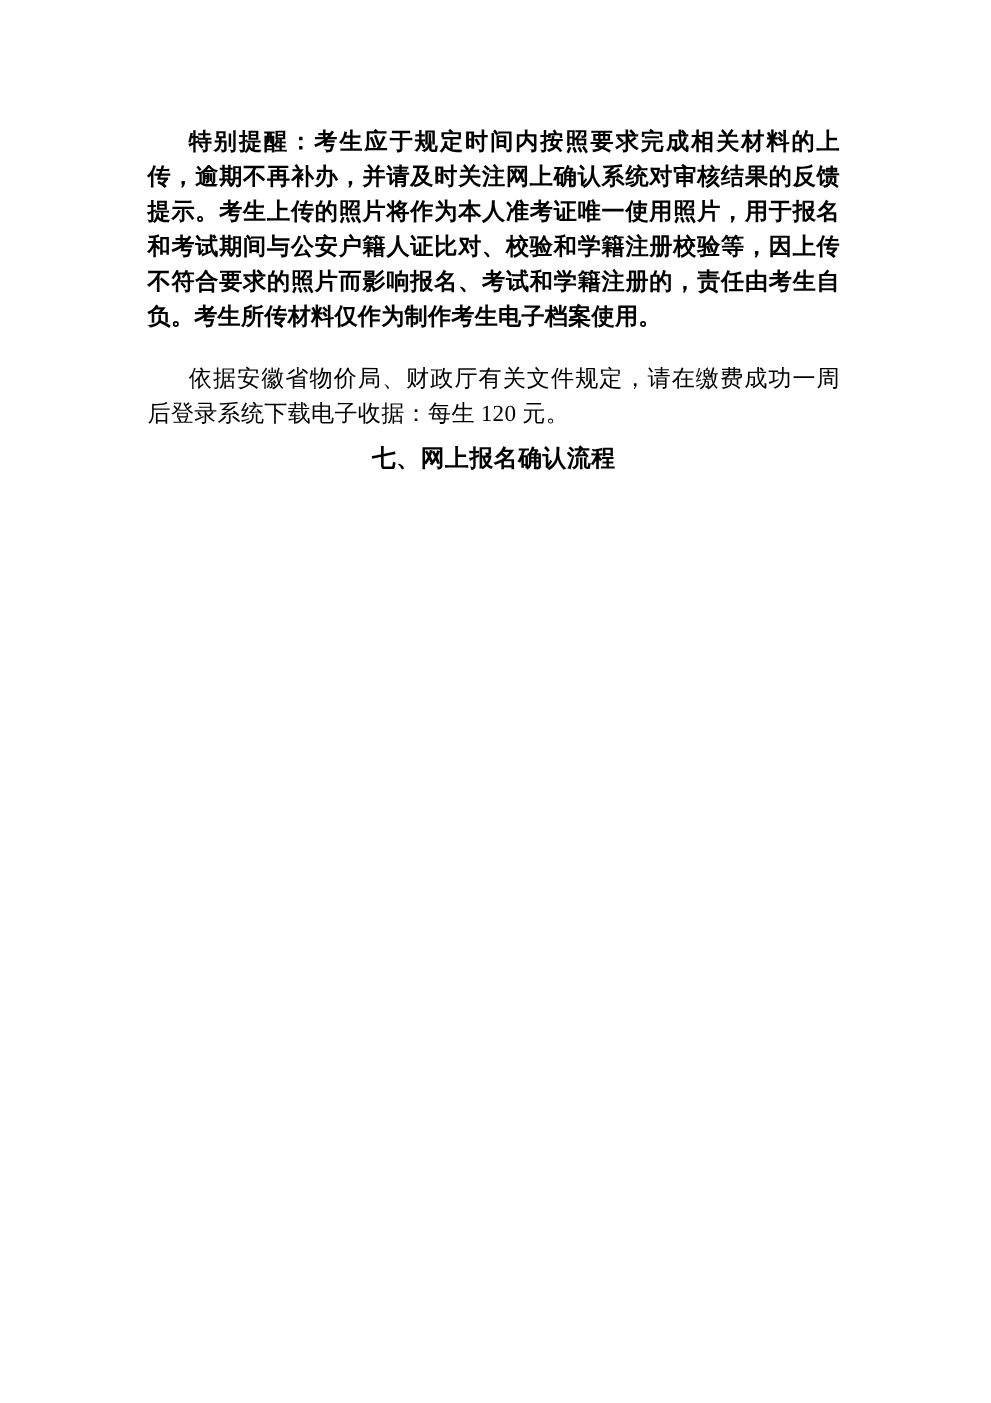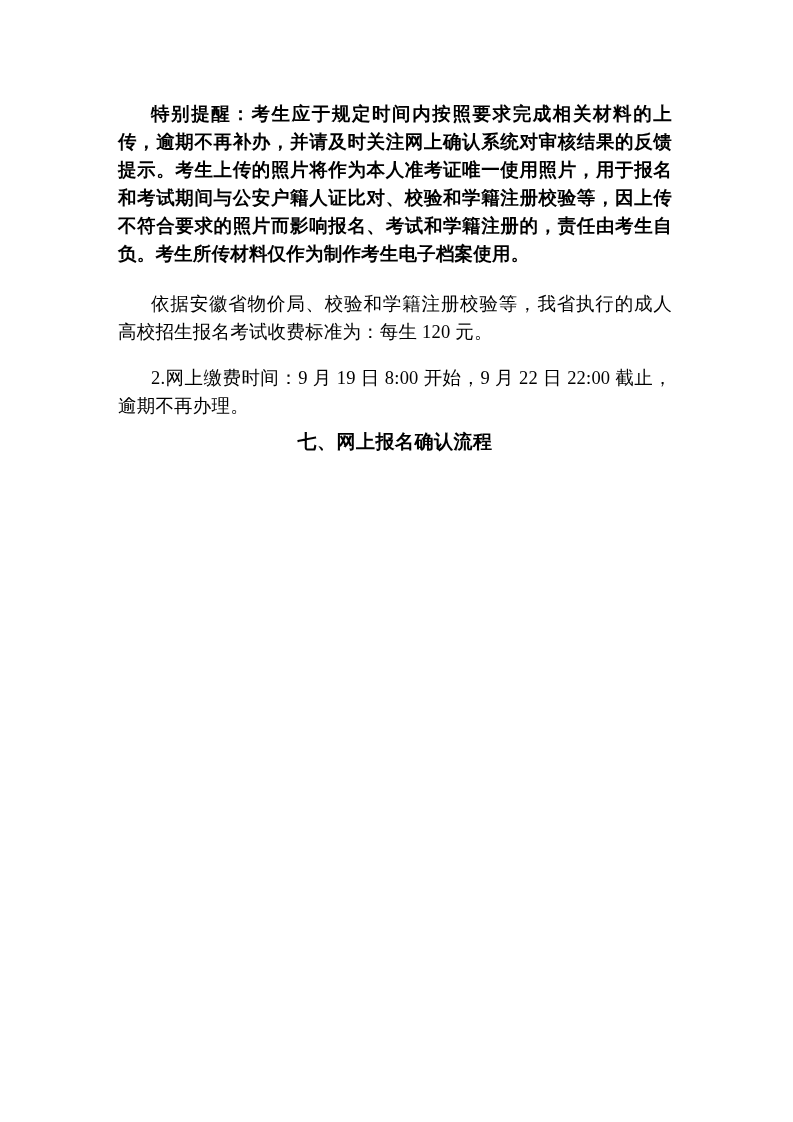--- a/index.html
+++ b/index.html
@@ -48,20 +48,19 @@
 </style>
 </head>
 <body>
 
 <div class="page">
 
   <p class="para bold">特别提醒：考生应于规定时间内按照要求完成相关材料的上传，逾期不再补办，并请及时关注网上确认系统对审核结果的反馈提示。考生上传的照片将作为本人准考证唯一使用照片，用于报名和考试期间与公安户籍人证比对、校验和学籍注册校验等，因上传不符合要求的照片而影响报名、考试和学籍注册的，责任由考生自负。考生所传材料仅作为制作考生电子档案使用。</p>
 
 
 
-  <p class="para mt-para-lg"><span>依据安徽省物价局、校验和学籍注册校验等，我省执行的成人高校招生报名考试收费标准为：</span><span class="inline-bold">每生 120 元</span><span>。</span></p>
+  <p class="para mt-para-lg"><span>依据安徽省物价局、财政厅有关文件规定，请在缴费成功一周后登录系统下载电子收据：</span><span class="inline-bold">每生 120 元</span><span>。</span></p>
 
-  <p class="para mt-para">2.网上缴费时间：9 月 19 日 8:00 开始，9 月 22 日 22:00 截止，逾期不再办理。</p>
 
 
   <h2 class="heading mt-section-7">七、网上报名确认流程</h2>
 
 </div>
 
 </body></html>

